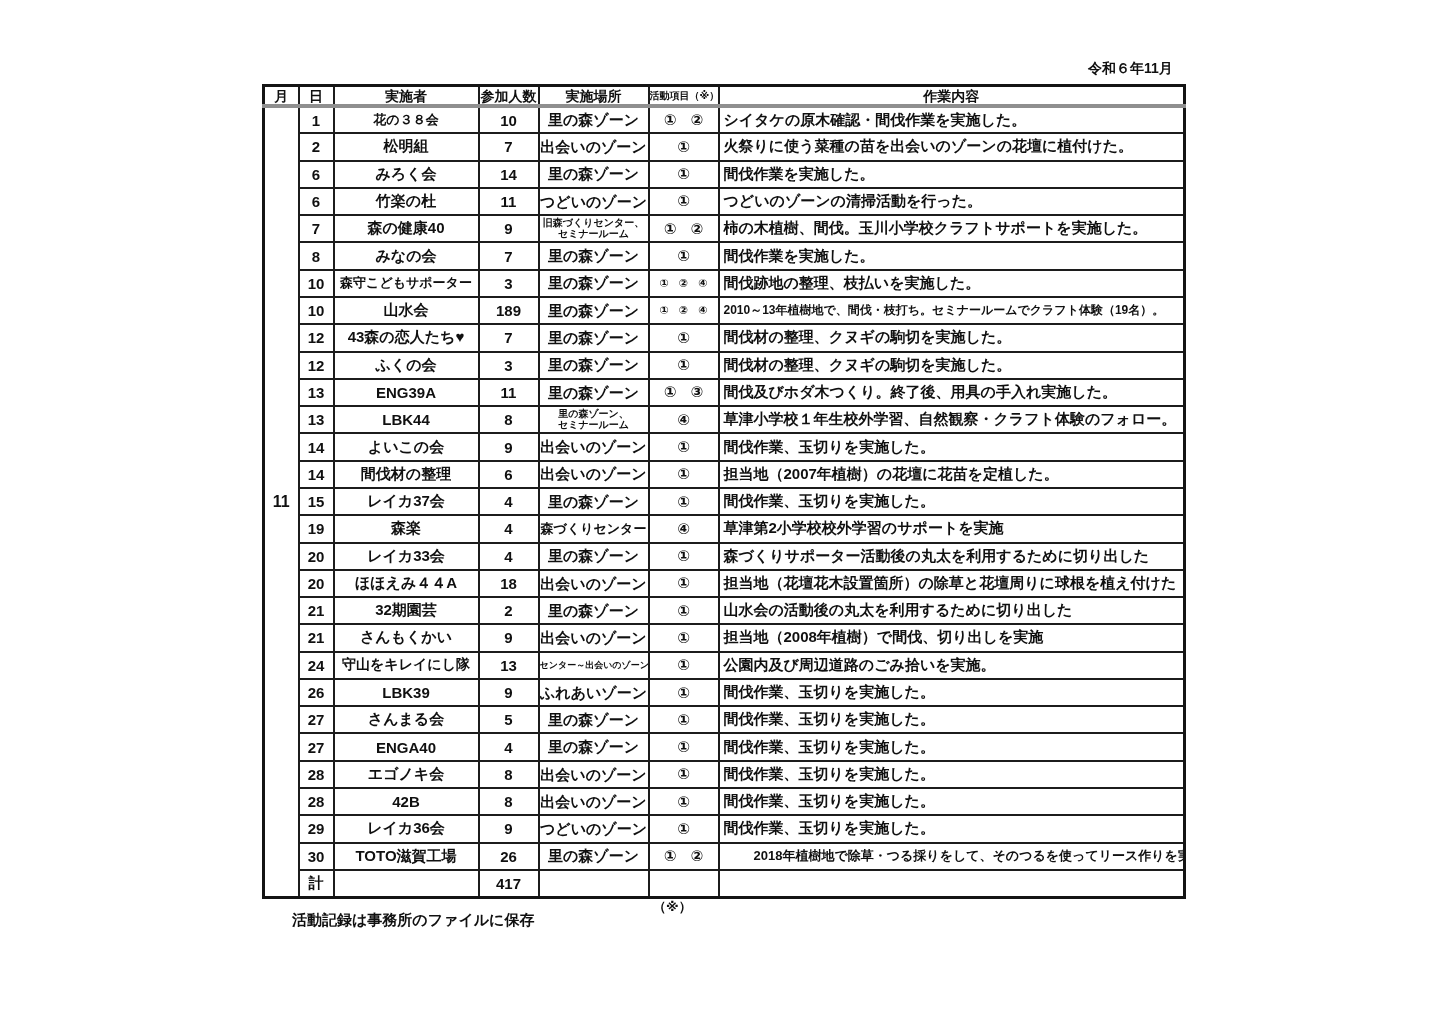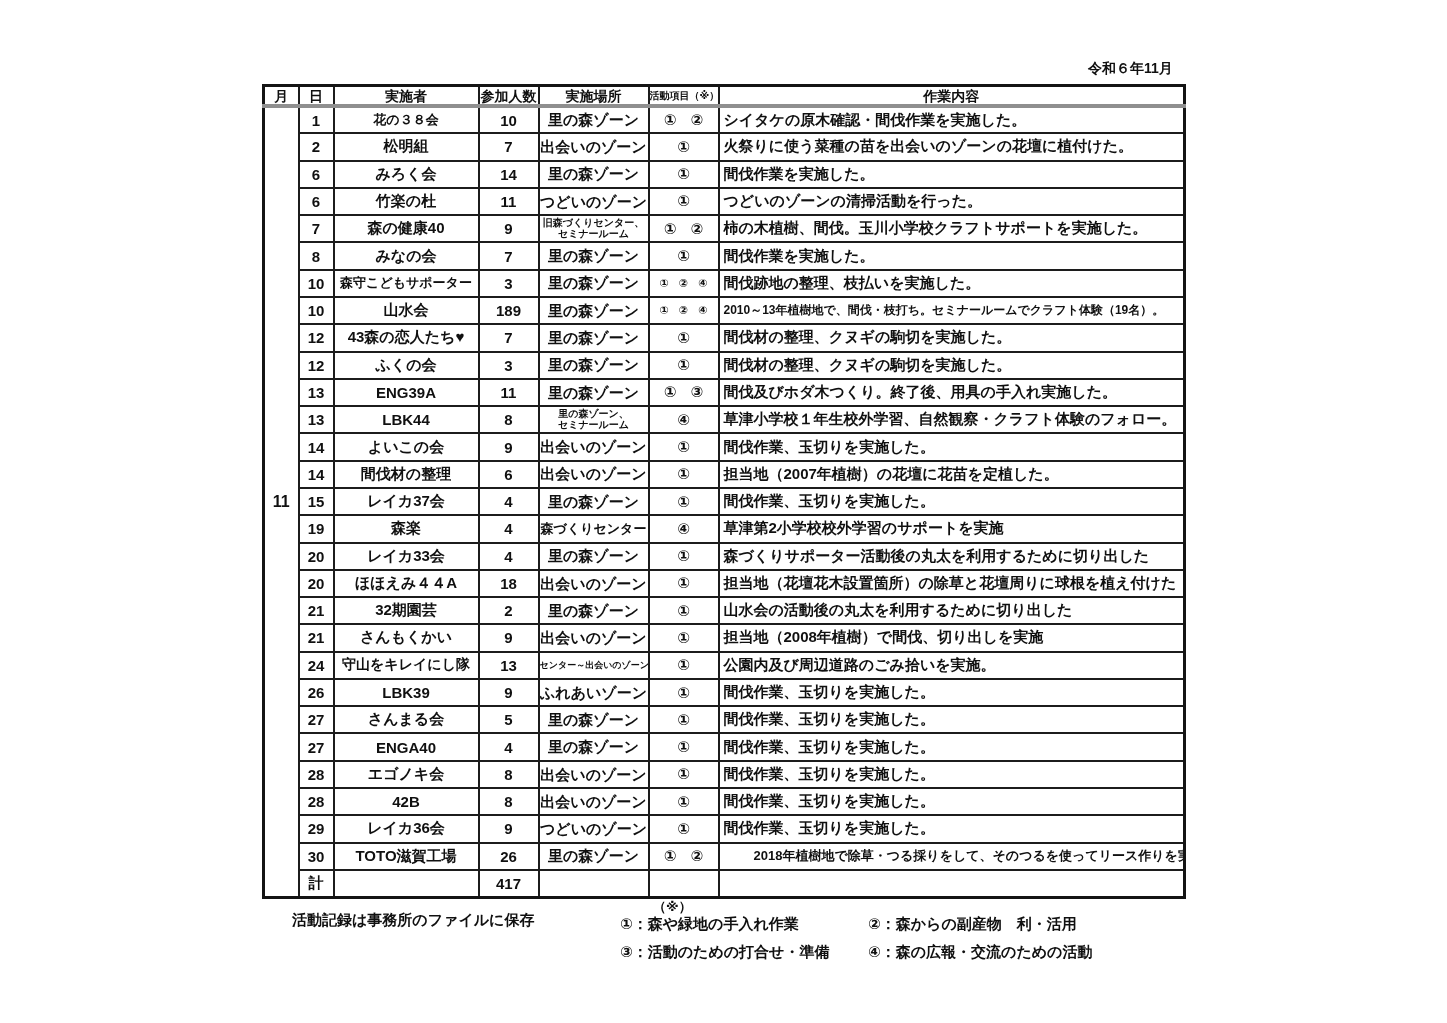--- a/index.html
+++ b/index.html
@@ -422,20 +422,14 @@
       <td class="count">417</td>
       <td class="place"></td>
       <td class="items"></td>
       <td class="content"></td>
     </tr>
       </tbody>
   </table>
 
   <div class="legend-note">活動記録は事務所のファイルに保存</div>
   <div class="legend-marker">（※）</div>
-  <div class="legend">
-    <span>①：森や緑地の手入れ作業</span>
-    <span>②：森からの副産物　利・活用</span>
-    <span>③：活動のための打合せ・準備</span>
-    <span>④：森の広報・交流のための活動</span>
-  </div>
 
 </div>
 
 </body></html>

